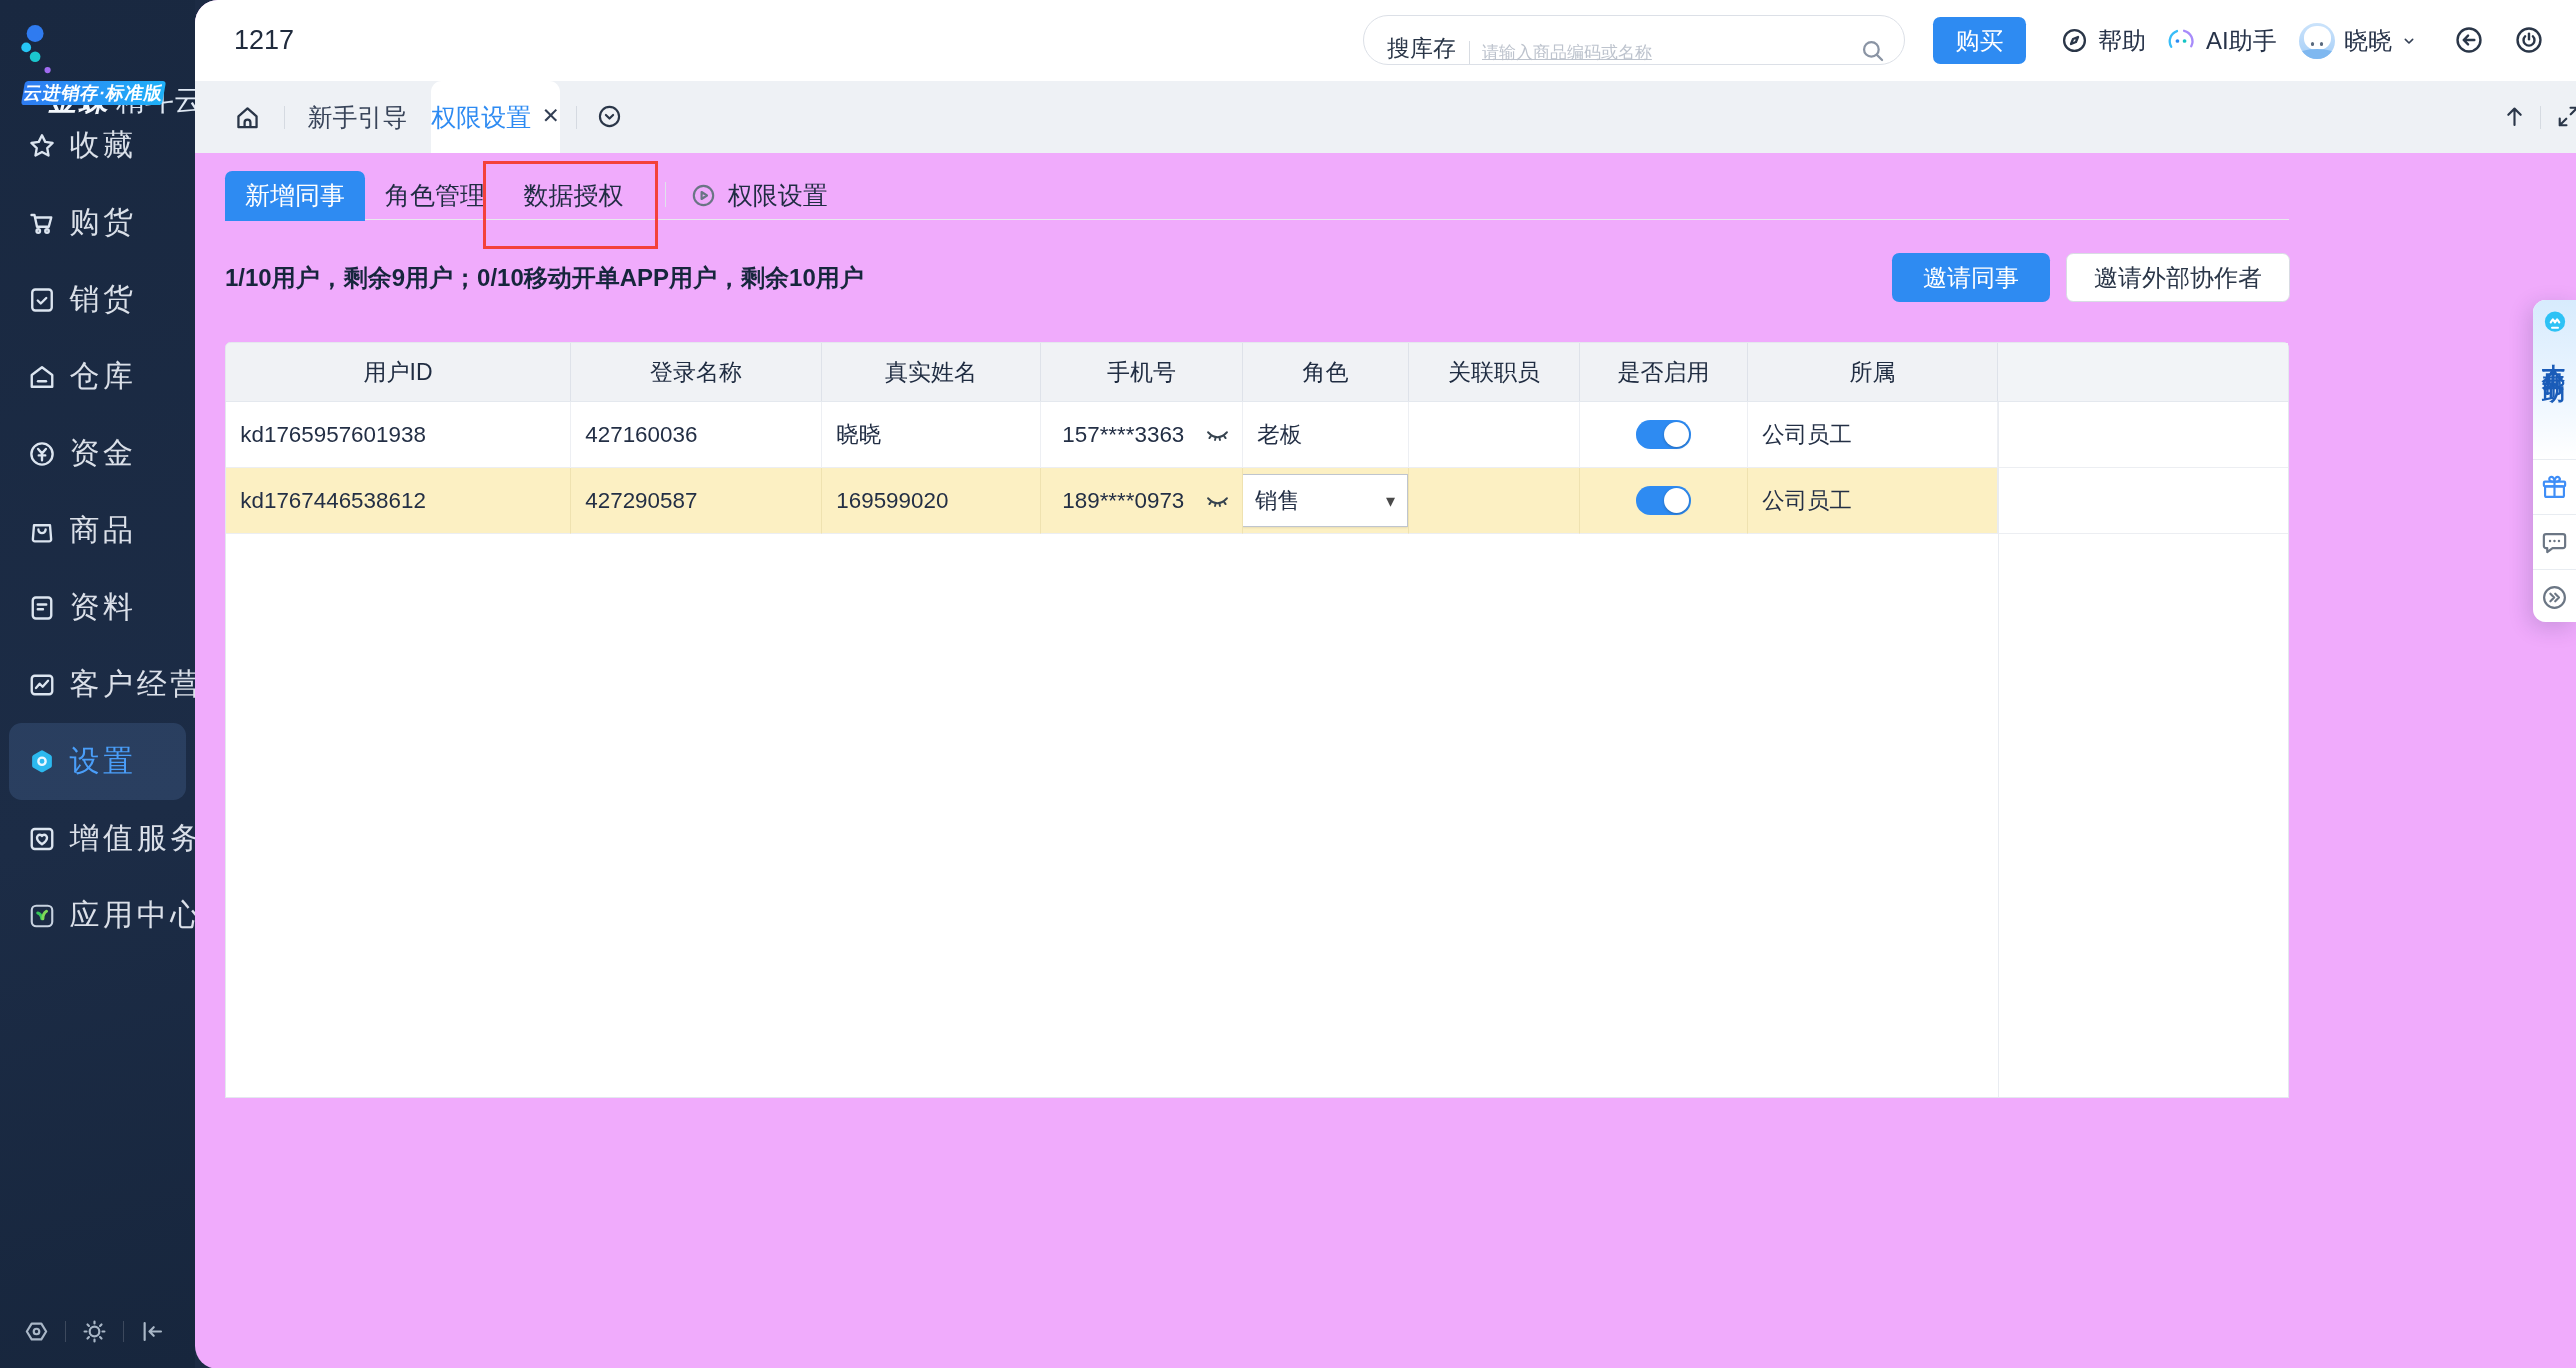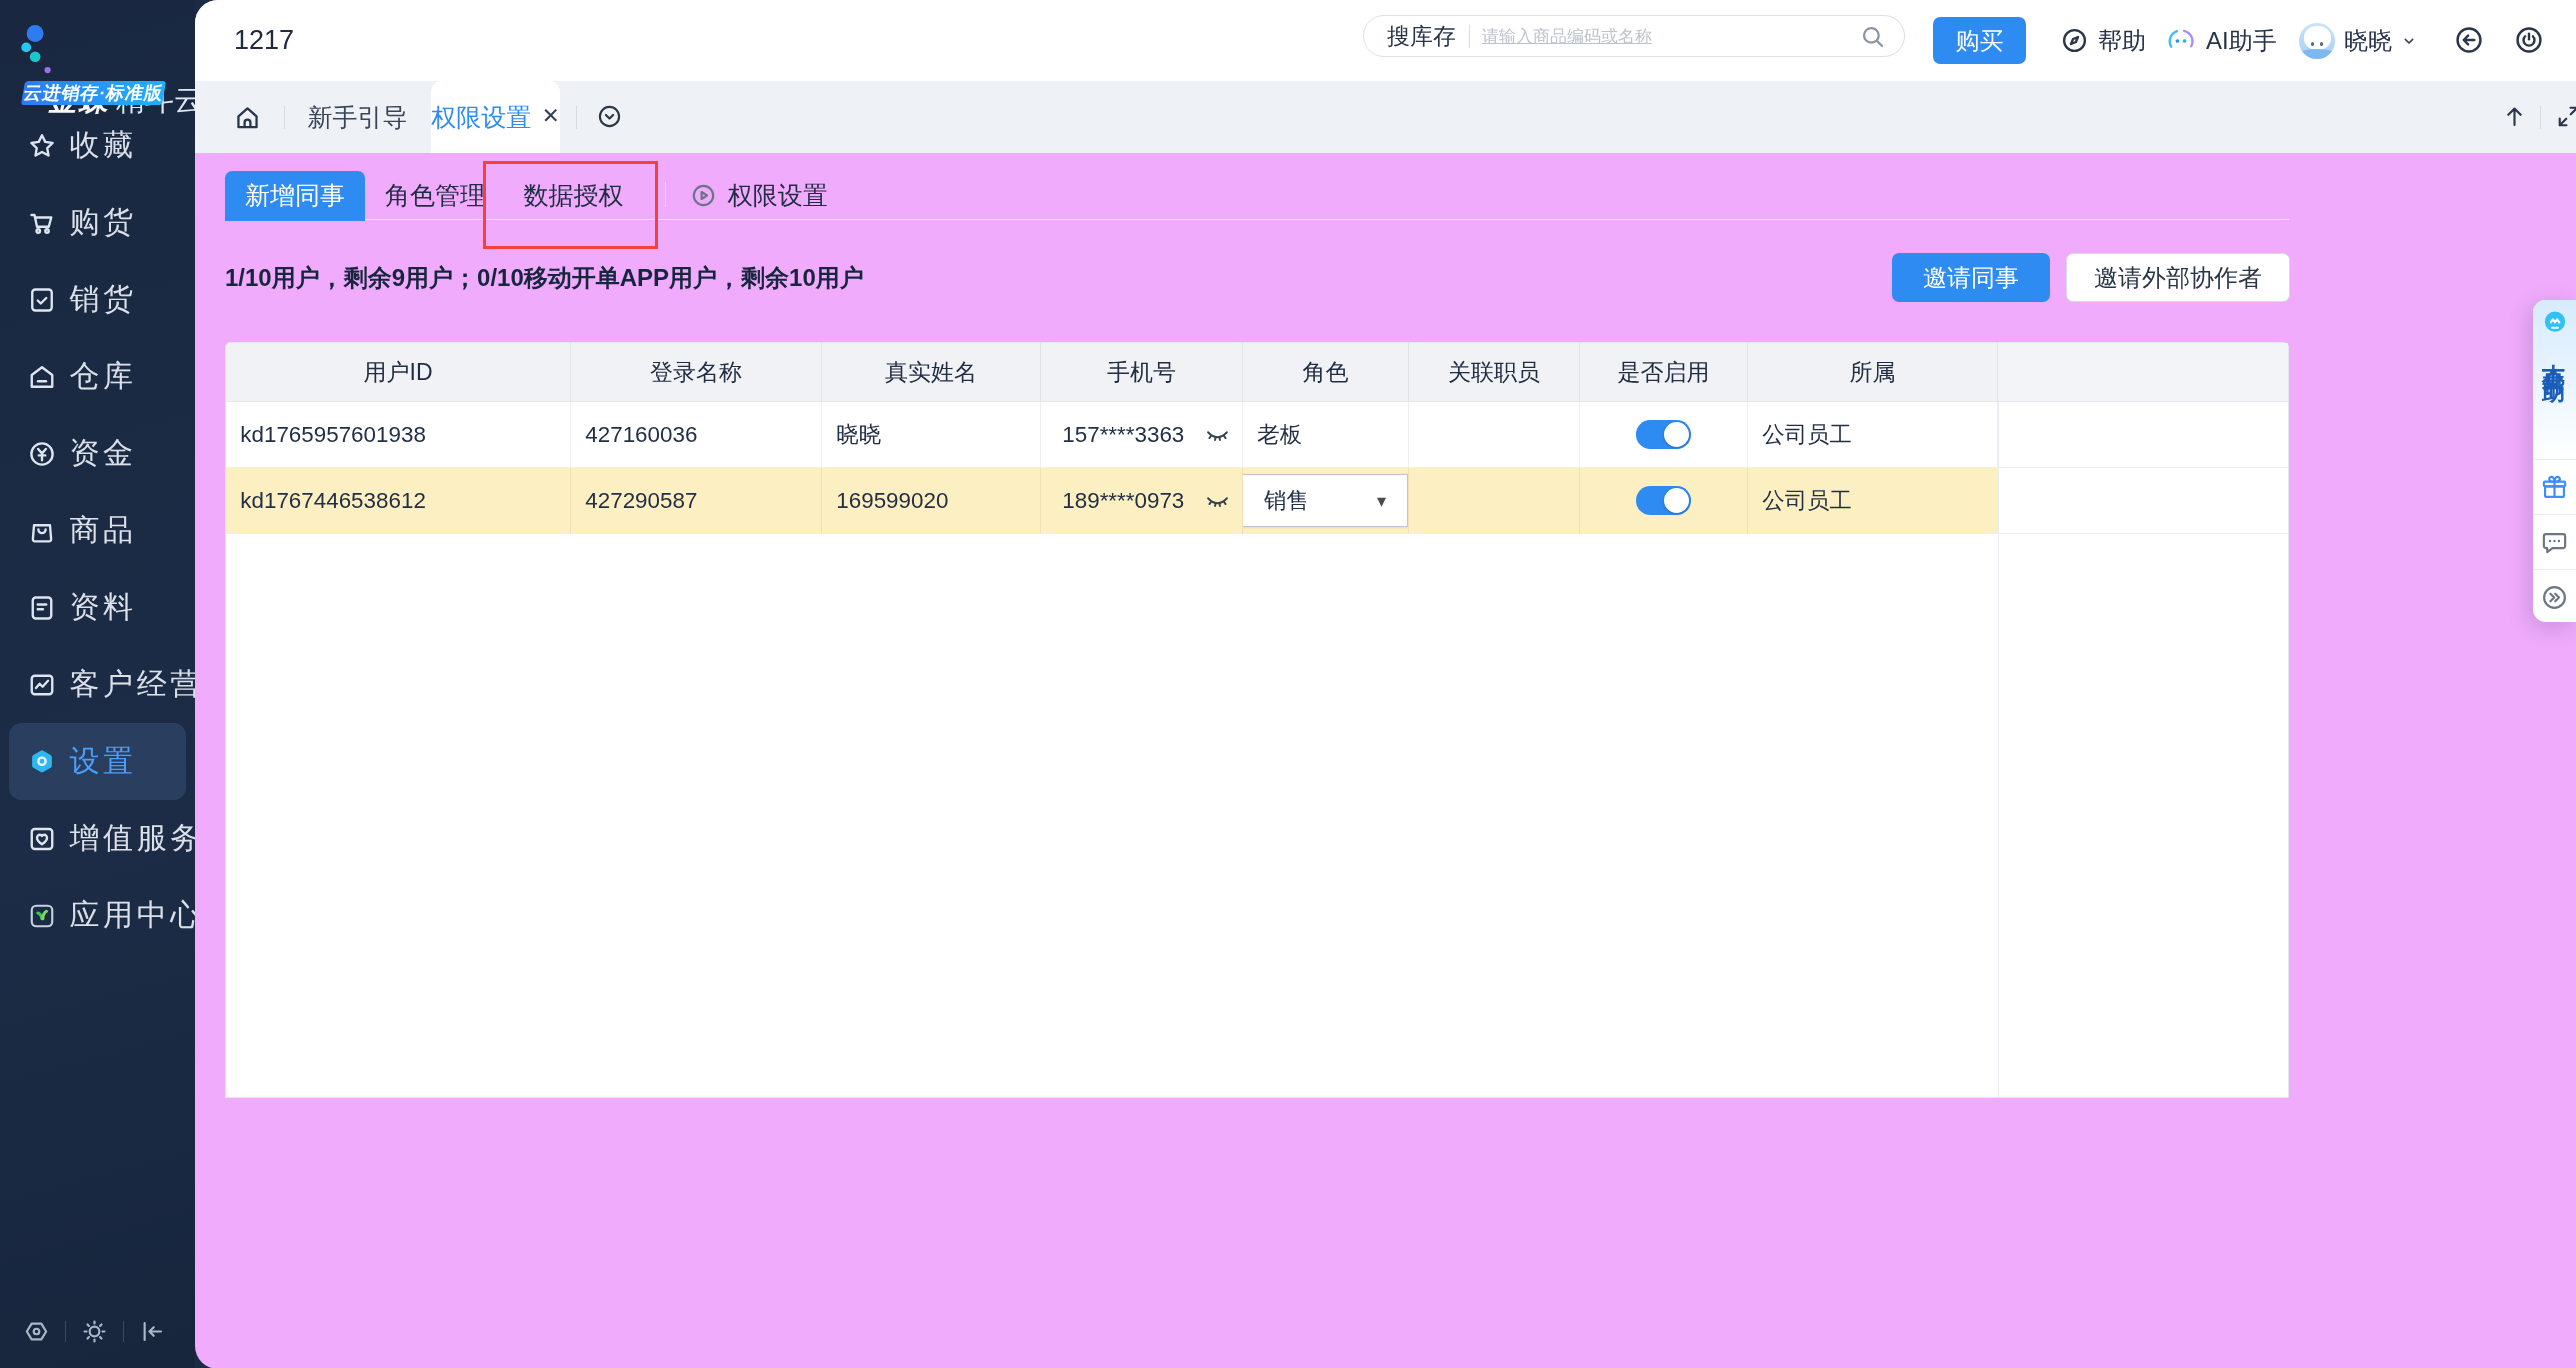--- a/index.html
+++ b/index.html
@@ -30,22 +30,22 @@
   .sf-div { width:0.9px; height:21.5px; background:rgba(255,255,255,0.16); }
 
   
   .main { position:absolute; left:195px; top:0; width:2381px; height:1369px;
     background:#f0abfc; border-radius:23px 0 0 23px; overflow:hidden; z-index:2; }
 
   
   .topbar { position:absolute; left:0; top:0; right:0; height:81px; background:#fff; }
   .ws-id { position:absolute; left:39px; top:0; height:81px; display:flex; align-items:center;
     font-size:27px; font-weight:500; color:#202B3D; }
-  .searchbox { position:absolute; left:1168px; top:15px; width:542px; height:42px;
-    border:1.8px solid #DCE0E7; border-radius:25px; display:flex; align-items:center; background:#fff; }
+  .searchbox { position:absolute; left:1168px; top:15px; width:542px; height:50px;
+    border:1.8px solid #DCE0E7; border-radius:25px; display:flex; align-items:flex-end; background:#fff; }
   .search-scope { font-size:23px; color:#2A3648; margin-left:23px; white-space:nowrap; }
   .search-div { width:0.9px; height:23px; background:#D8DCE2; margin:0 12.5px; }
   .search-ph { flex:1; font-size:17px; color:#BDC3CD; white-space:nowrap; overflow:hidden;text-decoration:underline; }
   .search-ic { width:27px; height:27px; color:#8A94A4; margin-right:18px; flex:0 0 auto; cursor:pointer; }
   .buy-btn { position:absolute; left:1738px; top:17px; width:93px; height:47px; background:#2E8BF2;
     border-radius:7.2px; color:#fff; font-size:24px; display:flex; align-items:center; justify-content:center; cursor:pointer; }
   .tb-item { position:absolute; top:0; height:81px; display:flex; align-items:center; gap:9px;
     font-size:24px; color:#273349; cursor:pointer; }
   .tb-ic { width:29px; height:29px; color:#2A3648; }
   .ai-ring { width:32px; height:32px; }
@@ -109,21 +109,21 @@
     border-right:0.9px solid #EDEFF3; border-bottom:0.9px solid #ECEEF2; padding-left:14.3px; overflow:hidden; }
   .cell-last { border-right:none; padding-left:0; }
   .cell-phone { justify-content:flex-end; padding-right:10.7px; padding-left:0; gap:20px; }
   .eye-ic { width:27px; height:27px; color:#36434F; cursor:pointer; flex:0 0 auto; }
   .cell-center { justify-content:center; padding-left:0; }
   .toggle { width:55px; height:29px; border-radius:14.3px; background:#2E8BF2; position:relative; cursor:pointer; flex:0 0 auto; }
   .toggle .knob { position:absolute; right:1.8px; top:1.8px; width:25px; height:25px; border-radius:50%;
     background:#fff; box-shadow:0 0.9px 2.7px rgba(0,0,0,0.25); }
   .select-box { width:calc(100% + 1.8px); margin-left:-0.9px; height:53px; background:#fff;
     border:0.9px solid #BFC5CE; box-shadow:0 0.9px 1.8px rgba(0,0,0,0.08);
-    display:flex; align-items:center; padding:0 21px; cursor:pointer; }
+    display:flex; align-items:center; padding:0 12px; cursor:pointer; }
   .select-box .val { flex:1; font-size:22.4px; color:#232F45; }
   .sel-arrow { font-size:18px; color:#4A4A4A; line-height:1; }
 
   
   .helper { position:absolute; right:0; top:300px; width:43px; height:322px; background:#fff;
     border-radius:12.5px 0 0 12.5px; box-shadow:-3.6px 5.4px 21.5px rgba(20,40,80,0.18); z-index:10; overflow:hidden; }
   .hp-top { height:159px; background:linear-gradient(180deg,#D7EBFD 0%,#EDF6FF 60%,#fff 100%);
     display:flex; flex-direction:column; align-items:center; cursor:pointer; }
   .bulb { margin-top:7.2px; }
   .hp-label { margin-top:5.4px; writing-mode:vertical-rl; text-orientation:upright;

